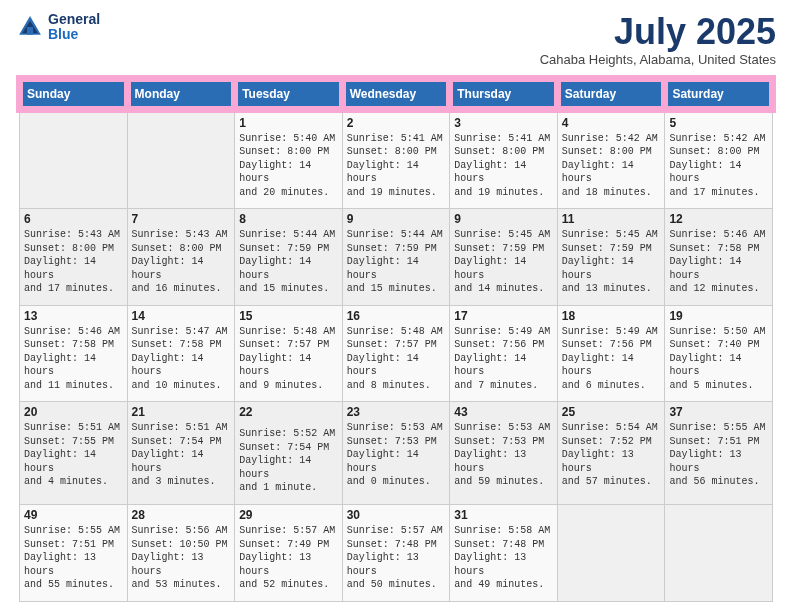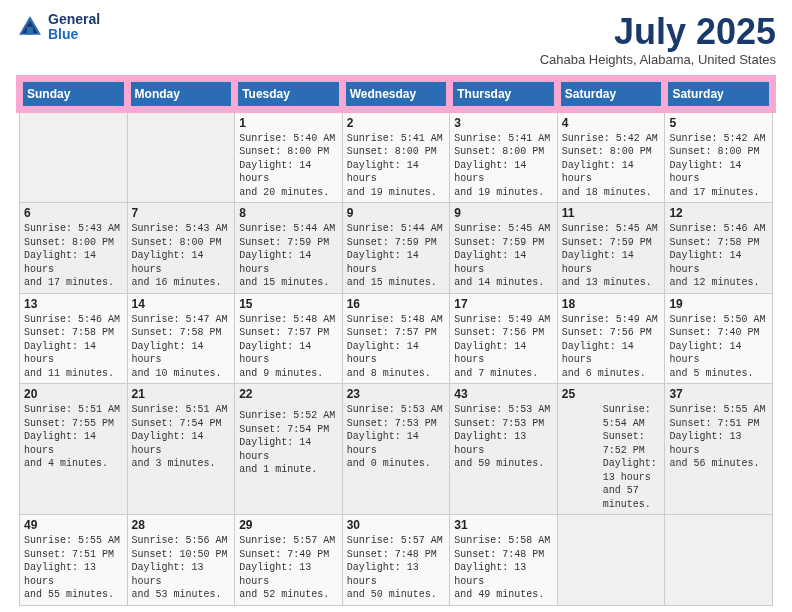--- a/index.html
+++ b/index.html
@@ -308,21 +308,21 @@
           </td>
           <td>
             <span class="day-num">43</span>
             <div class="day-detail" style="white-space: pre-line;">Sunrise: 5:53 AM
 Sunset: 7:53 PM
 Daylight: 13 hours
 and 59 minutes.</div>
           </td>
           <td>
             <span class="day-num">25</span>
-            <div class="day-detail" style="white-space: pre-line; margin-left: 41px;">Sunrise: 5:54 AM
+            <div class="day-detail" style="white-space: pre-line;">Sunrise: 5:54 AM
 Sunset: 7:52 PM
 Daylight: 13 hours
 and 57 minutes.</div>
           </td>
           <td>
             <span class="day-num">37</span>
             <div class="day-detail" style="white-space: pre-line;">Sunrise: 5:55 AM
 Sunset: 7:51 PM
 Daylight: 13 hours
 and 56 minutes.</div>

